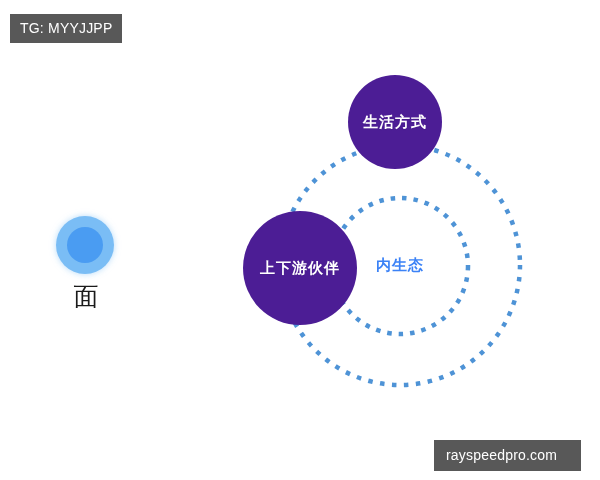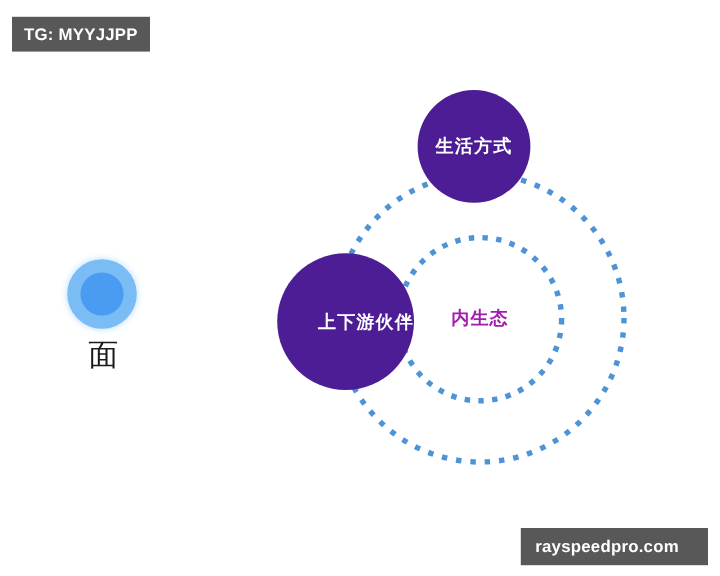--- a/index.html
+++ b/index.html
@@ -21,21 +21,20 @@
   
   .watermark {
     position: absolute;
     background: #585858;
     color: #ffffff;
     font-size: 14px;
     line-height: 1;
     padding: 7px 10px 8px 10px;
     letter-spacing: 0.2px;
     white-space: nowrap;
-    font-weight: bold;
   }
   #wm-top {
     left: 10px;
     top: 14px;
   }
   #wm-bottom {
     left: 434px;
     top: 440px;
     font-size: 14px;
     padding: 8px 24px 9px 12px;
@@ -108,36 +107,35 @@
     white-space: nowrap;
     text-shadow: 0 1px 1px rgba(0,0,0,0.07);
   }
   #lobe-lifestyle {
     left: 348px;
     top: 75px;
     width: 94px;
     height: 94px;
   }
   #lobe-partners {
-    left: 231px;
+    left: 243px;
     top: 211px;
     width: 114px;
     height: 114px;
-    justify-content: flex-end;
   }
   #lobe-business {
     left: 438px;
     top: 250px;
     width: 108px;
     height: 108px;
   }
 
   .ring-label {
     position: absolute;
-    color: #a21caf;
+    color: #3b82f6;
     font-size: 15px;
     font-weight: 700;
     letter-spacing: 1px;
     white-space: nowrap;
     text-align: center;
   }
   #label-inner {
     left: 340px;
     top: 256px;
     width: 120px;

